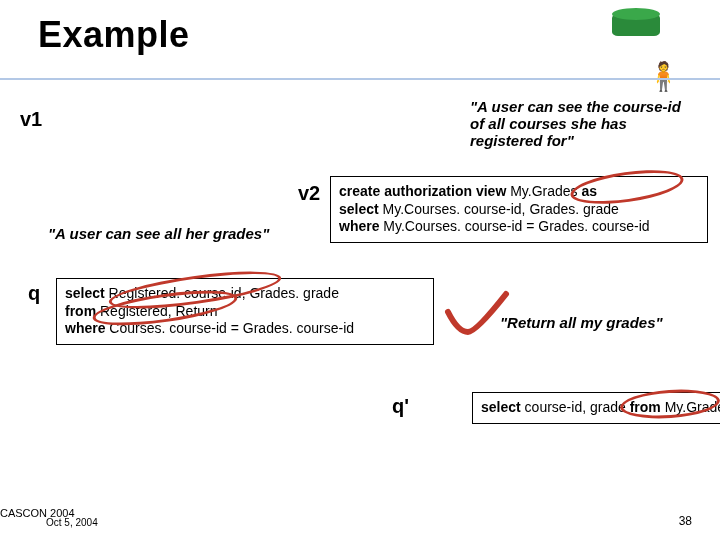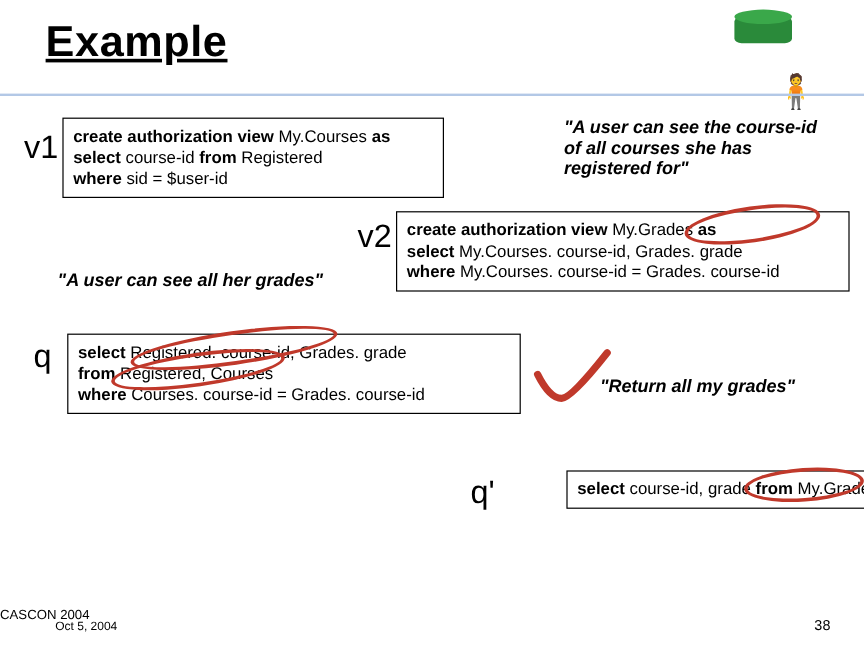--- a/index.html
+++ b/index.html
@@ -18,34 +18,33 @@
     width: 720px;
     height: 540px;
   }
   .title {
     position: absolute;
     left: 38px;
     top: 14px;
     font-size: 36px;
     font-weight: bold;
     letter-spacing: 0.5px;
-    text-decoration: underline;
   }
   .hr {
     position: absolute;
     left: 0;
     top: 78px;
     width: 720px;
     height: 2px;
     background: #b3c8e6;
   }
   .label {
     position: absolute;
-    font-size: 27px;
-    font-weight: normal;
+    font-size: 20px;
+    font-weight: bold;
   }
   .box {
     position: absolute;
     border: 1.5px solid #000;
     background: #fff;
     padding: 6px 8px;
     font-size: 14px;
     line-height: 1.25;
   }
   .caption {
@@ -129,31 +128,20 @@
   <div class="deco-db">
     <div class="cyl"></div>
       <div class="top"></div>
   </div>
   <div class="deco-figure">🧍</div>
 
   <div class="title">Example</div>
   <div class="hr"></div>
 
   <div class="label" style="left:20px; top:108px;">v1</div>
-  <div class="box" style="left:52px; top:98px; width:300px;">
-    <div>
-      <b>create authorization view </b><span>My.Courses </span><b>as</b>
-    </div>
-    <div>
-      <b>select </b><span>course-id </span><b>from </b><span>Registered</span>
-    </div>
-    <div>
-      <b>where </b><span>sid = $user-id</span>
-    </div>
-  </div>
   <div class="caption quote" style="left:470px; top:98px; width:220px;">"A user can see the course-id of all courses she has registered for"</div>
 
   <div class="label" style="left:298px; top:182px;text-align:center;">v2</div>
   <div class="box" style="left:330px; top:176px; width:360px;">
     <div>
       <b>create authorization view </b><span>My.Grades </span><b>as</b>
     </div>
     <div>
       <b>select </b><span>My.Courses. course-id, Grades. grade</span>
     </div>
@@ -163,21 +151,21 @@
   </div>
   <div class="ring" style="left:570px; top:172px; width:108px; height:24px;"></div>
   <div class="caption quote" style="left:48px; top:225px; width:260px;">"A user can see all her grades"</div>
 
   <div class="label" style="left:28px; top:282px;">q</div>
   <div class="box" style="left:56px; top:278px; width:360px;">
     <div>
       <b>select </b><span>Registered. course-id, Grades. grade</span>
     </div>
     <div>
-      <b>from </b><span>Registered, Courses</span>
+      <b>from </b><span>Registered, Return</span>
     </div>
     <div>
       <b>where </b><span>Courses. course-id = Grades. course-id</span>
     </div>
   </div>
   <div class="ring" style="left:108px; top:276px; width:168px; height:22px;"></div>
   <div class="ring" style="left:92px; top:294px; width:140px; height:22px;"></div>
 
   <div class="check" style="left:442px; top:288px;">
     <svg viewBox="0 0 70 50">

